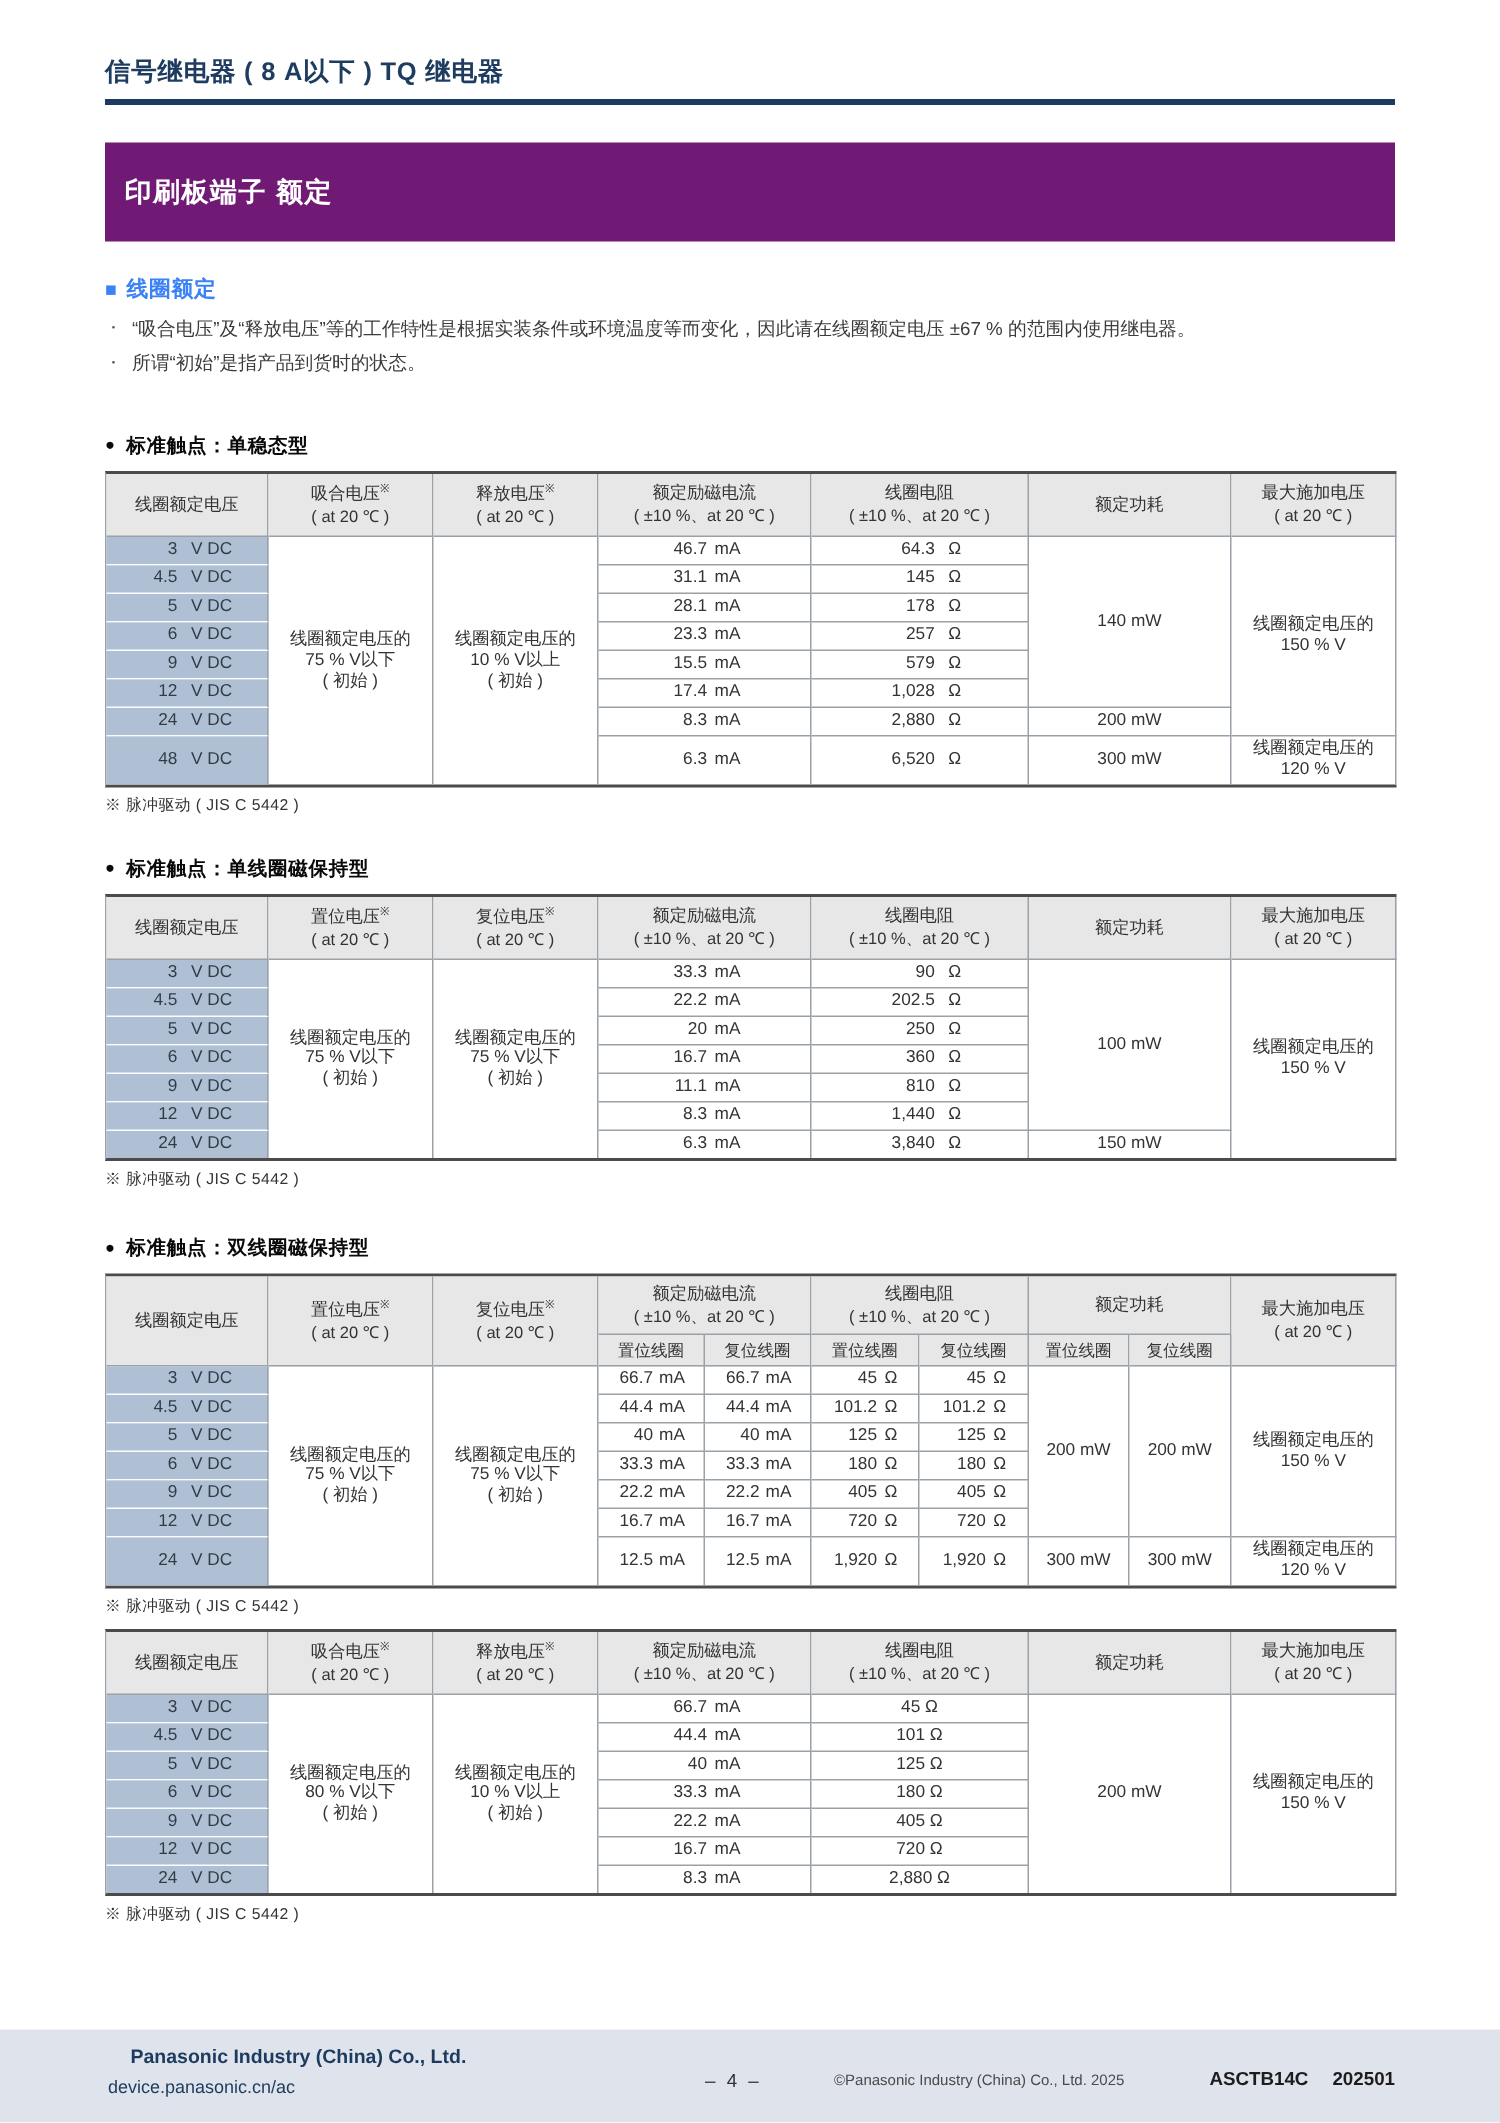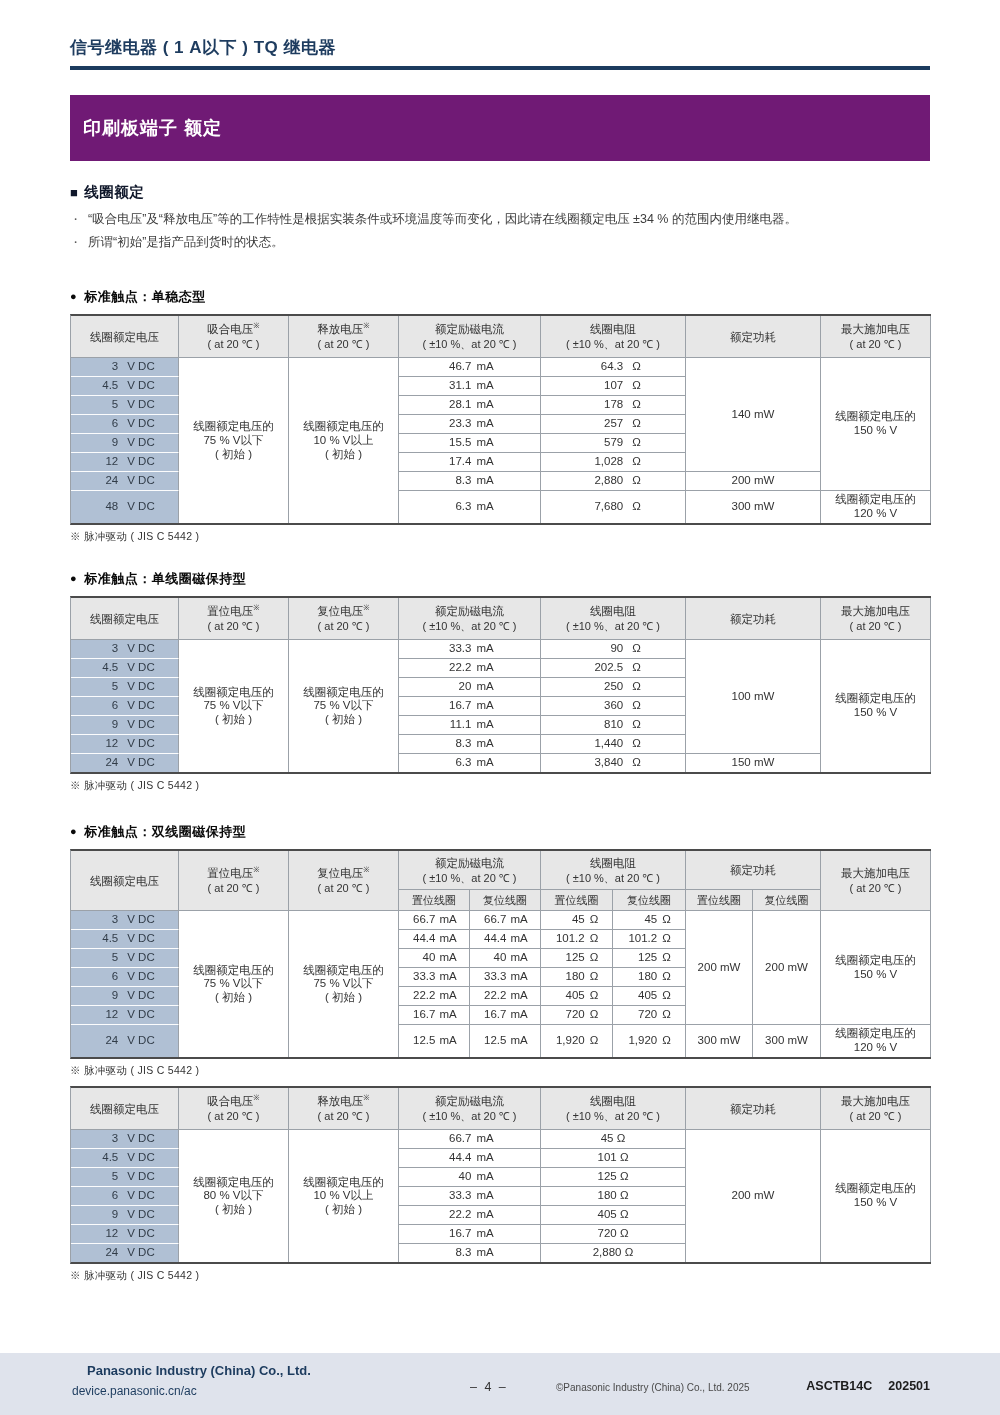--- a/index.html
+++ b/index.html
@@ -12,21 +12,21 @@
 
   .page-title{
     font-size:17px;font-weight:bold;color:#1e3c5f;margin:0;
     padding-bottom:7px;border-bottom:4px solid #1c3b5e;letter-spacing:.5px;
   }
   .banner{
     margin-top:25px;background:#701a75;color:#fff;font-weight:bold;
     font-size:18px;padding:21px 13px;letter-spacing:1px;
   }
   .section-head{
-    margin-top:22px;color:#0f172a;font-weight:bold;font-size:14.5px;letter-spacing:.5px;
+    margin-top:22px;color:#3b82f6;font-weight:bold;font-size:14.5px;letter-spacing:.5px;
   }
   .section-head .sq{font-size:13px;margin-right:6px;}
   .notes{margin-top:6px;}
   .note{display:flex;font-size:12.5px;color:#3c3c3c;line-height:1.85;}
   .note .bullet{width:18px;flex:0 0 18px;text-align:left;color:#555;font-size:11px;padding-top:1px;}
 
   .tbl-caption{font-size:13px;font-weight:bold;color:#0a0a0a;letter-spacing:.5px;}
   .tbl-caption .dot{font-size:11px;margin-right:7px;vertical-align:1px;}
   .cap1{margin-top:34px;}
   .cap2{margin-top:26px;}
@@ -73,32 +73,32 @@
   .footer .copyright{position:absolute;left:556px;top:29px;font-size:10px;color:#4a4a4a;}
   .footer .doccode{position:absolute;right:70px;top:26px;font-size:12.5px;font-weight:bold;color:#1d1d1d;margin-left:36px;}
   .footer .doccode span{margin-left:16px;}
   .footer .doccode span:first-child{margin-left:0;}
 </style>
 </head>
 <body>
 
 <div class="content">
 
-  <h1 class="page-title">信号继电器 ( 1 A以下 ) TQ 继电器</h1>
+  <h1 class="page-title">信号继电器 ( 8 A以下 ) TQ 继电器</h1>
 
   <div class="banner">印刷板端子 额定</div>
 
   <div class="section-head">
     <span class="sq">■</span><span>线圈额定</span>
   </div>
 
   <div class="notes">
     <div class="note">
       <span class="bullet">・</span>
-      <span>“吸合电压”及“释放电压”等的工作特性是根据实装条件或环境温度等而变化，因此请在线圈额定电压 ±34 % 的范围内使用继电器。</span>
+      <span>“吸合电压”及“释放电压”等的工作特性是根据实装条件或环境温度等而变化，因此请在线圈额定电压 ±67 % 的范围内使用继电器。</span>
     </div>
     <div class="note">
       <span class="bullet">・</span>
       <span>所谓“初始”是指产品到货时的状态。</span>
     </div>
   </div>
 
   <div class="tbl-caption cap1">
     <span class="dot">●</span><span>标准触点：单稳态型</span>
   </div>
@@ -149,21 +149,21 @@
 ( 初始 )</td>
         <td><span class="mnum">46.7</span><span class="munit">mA</span></td>
         <td><span class="rnum">64.3</span><span class="runit">Ω</span></td>
         <td rowspan="6">140 mW</td>
         <td class="pre" rowspan="7">线圈额定电压的
 150 % V</td>
       </tr>
       <tr>
         <td class="vcell"><span class="vnum">4.5</span><span>V DC</span></td>
         <td><span class="mnum">31.1</span><span class="munit">mA</span></td>
-        <td><span class="rnum">107</span><span class="runit">Ω</span></td>
+        <td><span class="rnum">145</span><span class="runit">Ω</span></td>
       </tr>
       <tr>
         <td class="vcell"><span class="vnum">5</span><span>V DC</span></td>
         <td><span class="mnum">28.1</span><span class="munit">mA</span></td>
         <td><span class="rnum">178</span><span class="runit">Ω</span></td>
       </tr>
       <tr>
         <td class="vcell"><span class="vnum">6</span><span>V DC</span></td>
         <td><span class="mnum">23.3</span><span class="munit">mA</span></td>
         <td><span class="rnum">257</span><span class="runit">Ω</span></td>
@@ -180,21 +180,21 @@
       </tr>
       <tr>
         <td class="vcell"><span class="vnum">24</span><span>V DC</span></td>
         <td><span class="mnum">8.3</span><span class="munit">mA</span></td>
         <td><span class="rnum">2,880</span><span class="runit">Ω</span></td>
         <td>200 mW</td>
       </tr>
       <tr class="tall">
         <td class="vcell bb0"><span class="vnum">48</span><span>V DC</span></td>
         <td class="bb0"><span class="mnum">6.3</span><span class="munit">mA</span></td>
-        <td class="bb0"><span class="rnum">7,680</span><span class="runit">Ω</span></td>
+        <td class="bb0"><span class="rnum">6,520</span><span class="runit">Ω</span></td>
         <td class="bb0">300 mW</td>
         <td class="pre bb0">线圈额定电压的
 120 % V</td>
       </tr>
     </tbody>
   </table>
   <div class="fnote">※ 脉冲驱动 ( JIS C 5442 )</div>
 
   <div class="tbl-caption cap2">
     <span class="dot">●</span><span>标准触点：单线圈磁保持型</span>

